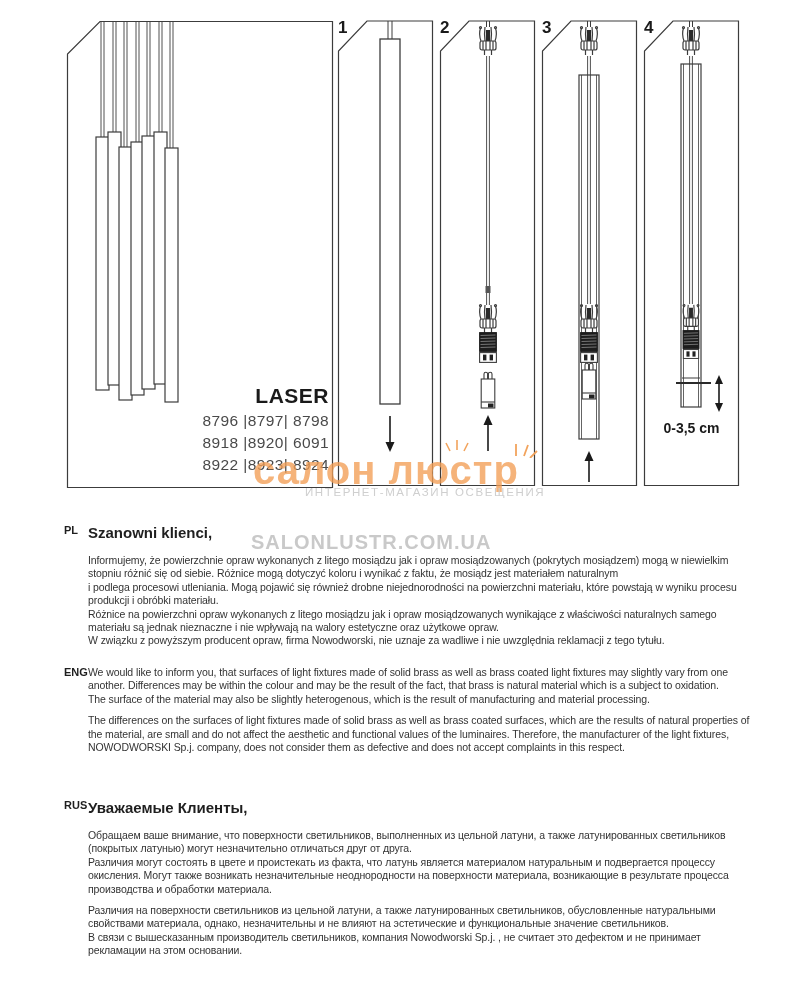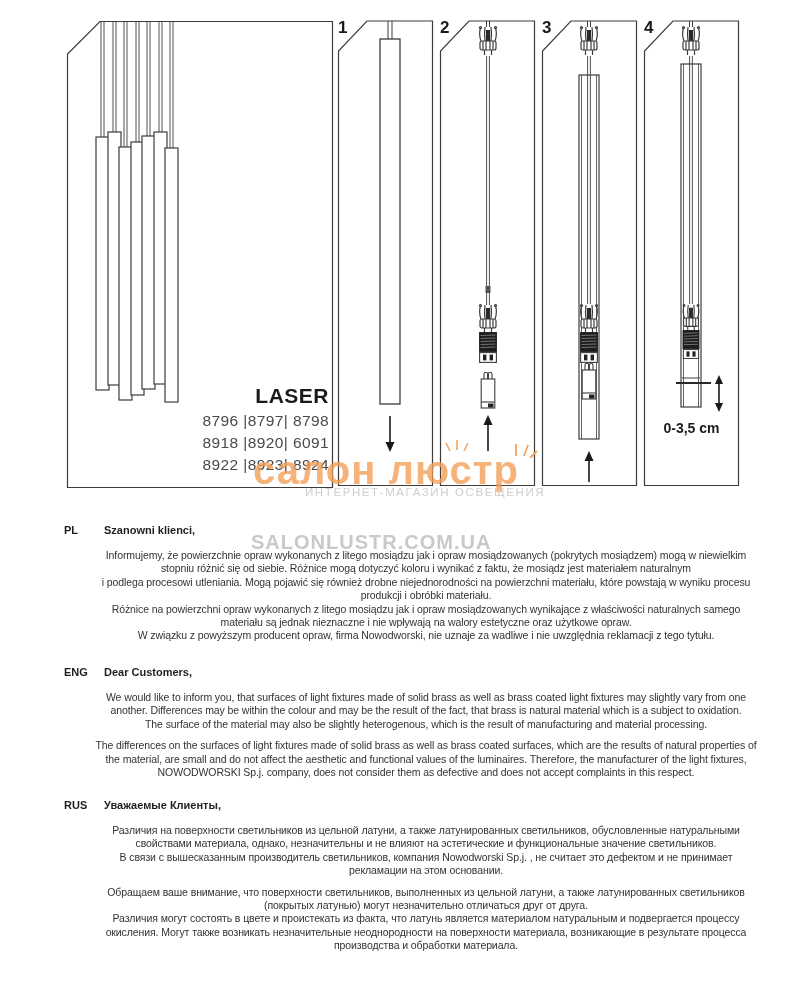--- a/index.html
+++ b/index.html
@@ -40,24 +40,24 @@
   }
   .wm-domain {
     position:absolute; left:251px; top:531px; z-index:5;
     font-size:20px; letter-spacing:1px; color:#c9c9c9; white-space:nowrap;font-weight:bold;
   }
 
   
   .lang-block { position:absolute; left:64px; width:700px; z-index:2; }
   .lang-label { position:absolute; left:0; top:0; font-size:11px; font-weight:bold; color:#1f1f1f; }
   .lang-content { margin-left:24px; }
-  .lang-content h3 { font-size:11px; font-weight:bold; color:#1f1f1f; margin:0 0 13px 16px; }
+  .lang-content h3 { font-size:15px; font-weight:bold; color:#1f1f1f; margin:0 0 13px 0; }
   .lang-content p {
     font-size:10.5px; line-height:13.4px; letter-spacing:-0.1px;
-    color:#333; white-space:pre-line; margin:0 0 8px 0;text-align:center;
+    color:#333; white-space:pre-line; margin:0 0 8px 0;
   }
 </style>
 </head>
 <body>
 
 <div class="page">
 
   <svg width="0" height="0" style="position:absolute" aria-hidden="true">
     <defs>
       <symbol id="claw" viewBox="0 0 24 30">
@@ -270,39 +270,38 @@
 produkcji i obróbki materiału.
 Różnice na powierzchni opraw wykonanych z litego mosiądzu jak i opraw mosiądzowanych wynikające z właściwości naturalnych samego
 materiału są jednak nieznaczne i nie wpływają na walory estetyczne oraz użytkowe opraw.
 W związku z powyższym producent opraw, firma Nowodworski, nie uznaje za wadliwe i nie uwzględnia reklamacji z tego tytułu.</p>
     </div>
   </section>
 
   <section class="lang-block" style="top:666px">
     <div class="lang-label">ENG</div>
     <div class="lang-content">
-      <h3>Dear Customers,</h3>
       <p>We would like to inform you, that surfaces of light fixtures made of solid brass as well as brass coated light fixtures may slightly vary from one
 another. Differences may be within the colour and may be the result of the fact, that brass is natural material which is a subject to oxidation.
 The surface of the material may also be slightly heterogenous, which is the result of manufacturing and material processing.</p>
       <p>The differences on the surfaces of light fixtures made of solid brass as well as brass coated surfaces, which are the results of natural properties of
 the material, are small and do not affect the aesthetic and functional values of the luminaires. Therefore, the manufacturer of the light fixtures,
 NOWODWORSKI Sp.j. company, does not consider them as defective and does not accept complaints in this respect.</p>
     </div>
   </section>
 
   <section class="lang-block" style="top:799px">
     <div class="lang-label">RUS</div>
     <div class="lang-content">
       <h3>Уважаемые Клиенты,</h3>
-      <p>Различия на поверхности светильников из цельной латуни, а также латунированных светильников, обусловленные натуральными
-свойствами материала, однако, незначительны и не влияют на эстетические и функциональные значение светильников.
-В связи с вышесказанным производитель светильников, компания Nowodworski Sp.j. , не считает это дефектом и не принимает
-рекламации на этом основании.</p>
       <p>Обращаем ваше внимание, что поверхности светильников, выполненных из цельной латуни, а также латунированных светильников
 (покрытых латунью) могут незначительно отличаться друг от друга.
 Различия могут состоять в цвете и проистекать из факта, что латунь является материалом натуральным и подвергается процессу
 окисления. Могут также возникать незначительные неоднородности на поверхности материала, возникающие в результате процесса
 производства и обработки материала.</p>
+      <p>Различия на поверхности светильников из цельной латуни, а также латунированных светильников, обусловленные натуральными
+свойствами материала, однако, незначительны и не влияют на эстетические и функциональные значение светильников.
+В связи с вышесказанным производитель светильников, компания Nowodworski Sp.j. , не считает это дефектом и не принимает
+рекламации на этом основании.</p>
     </div>
   </section>
 
 </div>
 
 </body></html>

